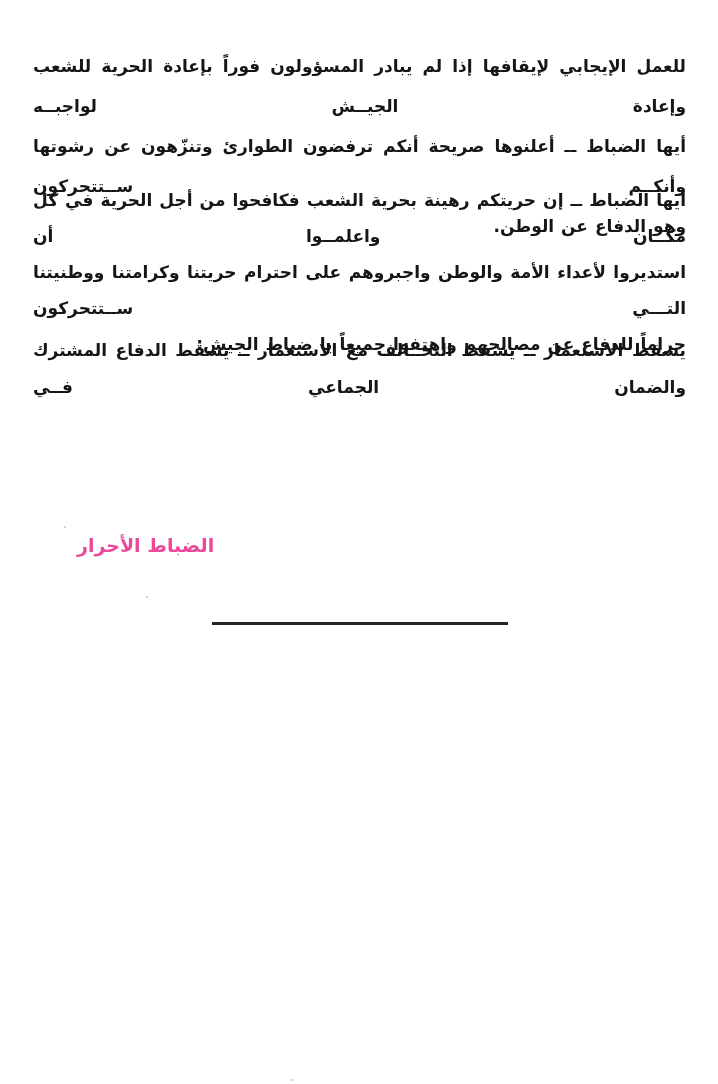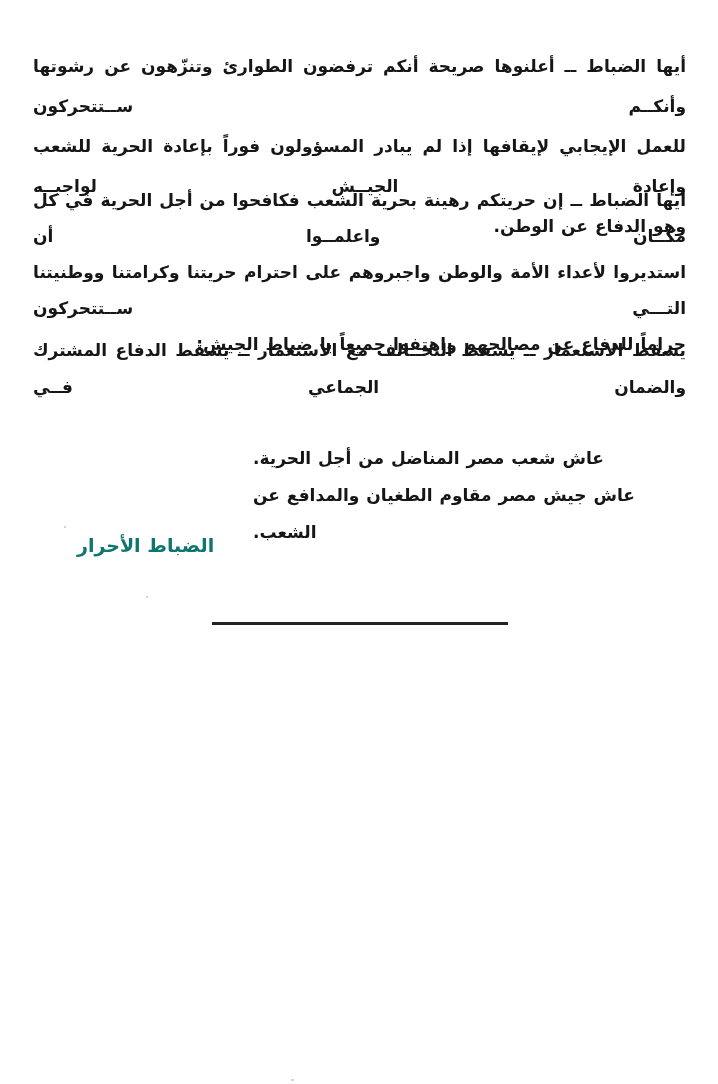--- a/index.html
+++ b/index.html
@@ -45,21 +45,21 @@
     left: 253px;
     width: 445px;
   }
   #para-4 .line { text-align: left; }
   .signature {
     position: absolute;
     left: 77px;
     top: 534px;
     font-weight: 700;
     font-size: 19px;
-    color: #0f766e;
+    color: #ec4899;
     direction: rtl;
   }
   .separator-rule {
     position: absolute;
     left: 212px;
     top: 622px;
     width: 296px;
     height: 3px;
     background: #232323;
   }
@@ -72,39 +72,35 @@
   .speck.s1 { left: 64px;  top: 526px;  width: 2px; height: 2px; }
   .speck.s2 { left: 146px; top: 596px;  width: 2px; height: 2px; }
   .speck.s3 { left: 291px; top: 1079px; width: 3px; height: 2px; }
 </style>
 </head>
 <body>
 
 <div class="page">
 
   <div class="para" id="para-1">
+    <div class="line stretch">للعمل الإيجابي لإيقافها إذا لم يبادر المسؤولون فوراً بإعادة الحرية للشعب وإعادة الجيــش لواجبــه</div>
     <div class="line stretch">أيها الضباط ــ أعلنوها صريحة أنكم ترفضون الطوارئ وتنزّهون عن رشوتها وأنكــم ســتتحركون</div>
-    <div class="line stretch">للعمل الإيجابي لإيقافها إذا لم يبادر المسؤولون فوراً بإعادة الحرية للشعب وإعادة الجيــش لواجبــه</div>
     <div class="line endline">وهو الدفاع عن الوطن.</div>
   </div>
 
   <div class="para" id="para-2">
     <div class="line stretch">أيها الضباط ــ إن حريتكم رهينة بحرية الشعب فكافحوا من أجل الحرية في كل مكــان واعلمــوا أن</div>
     <div class="line stretch">استديروا لأعداء الأمة والوطن واجبروهم على احترام حريتنا وكرامتنا ووطنيتنا التـــي ســتتحركون</div>
     <div class="line endline">حراماً للدفاع عن مصالحهم واهتفوا جميعاً يا ضباط الجيش:</div>
   </div>
 
   <div class="para" id="para-3">
     <div class="line stretch">يسقط الاستعمار ــ يسقط التحــالف مع الاستعمار ــ يسقط الدفاع المشترك والضمان الجماعي فــي</div>
   </div>
 
-  <div class="para" id="para-4">
-    <div class="line">عاش شعب مصر المناضل من أجل الحرية.</div>
-    <div class="line">عاش جيش مصر مقاوم الطغيان والمدافع عن الشعب.</div>
-  </div>
 
   <div class="signature">الضباط الأحرار</div>
 
   <div class="separator-rule"></div>
 
   <div class="speck s1"></div>
   <div class="speck s2"></div>
   <div class="speck s3"></div>
 
 </div>

